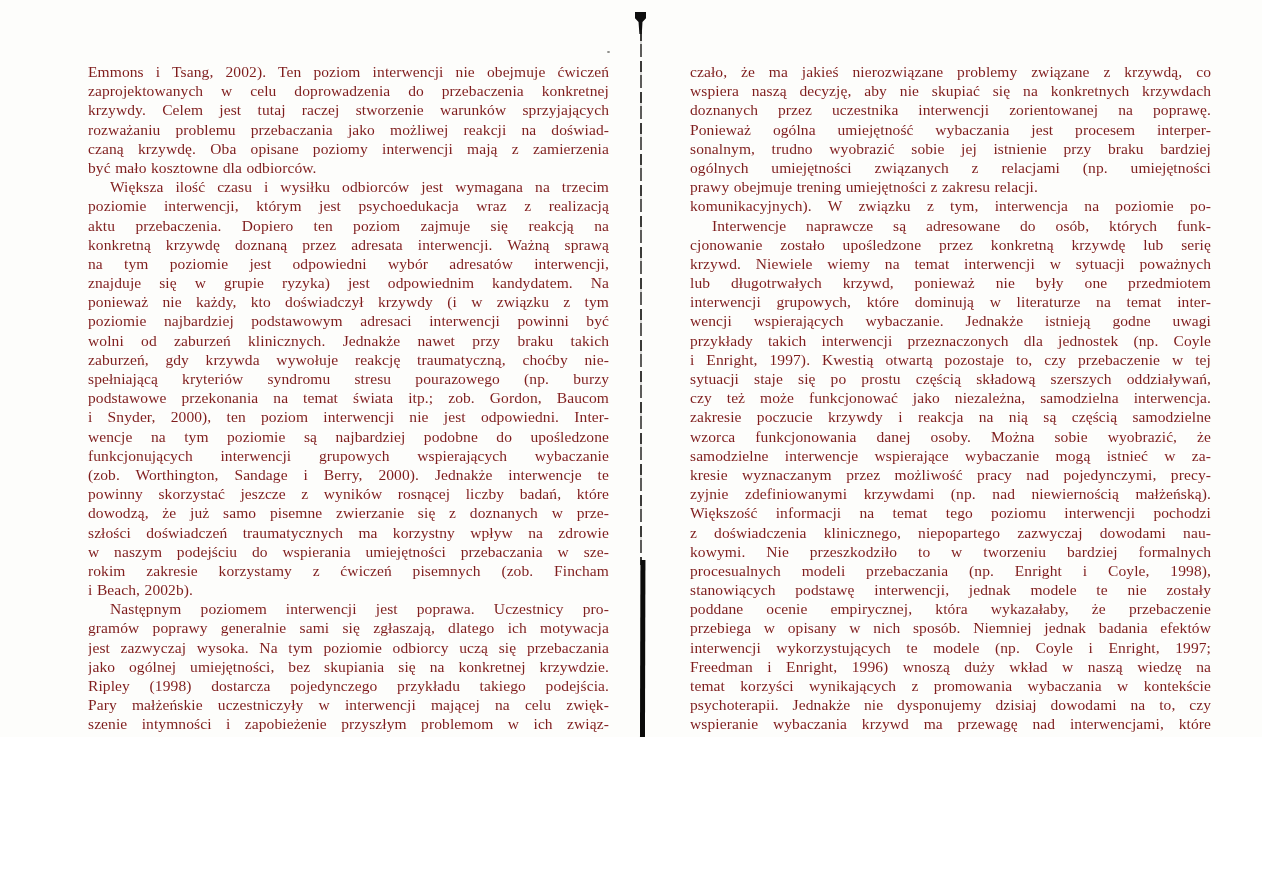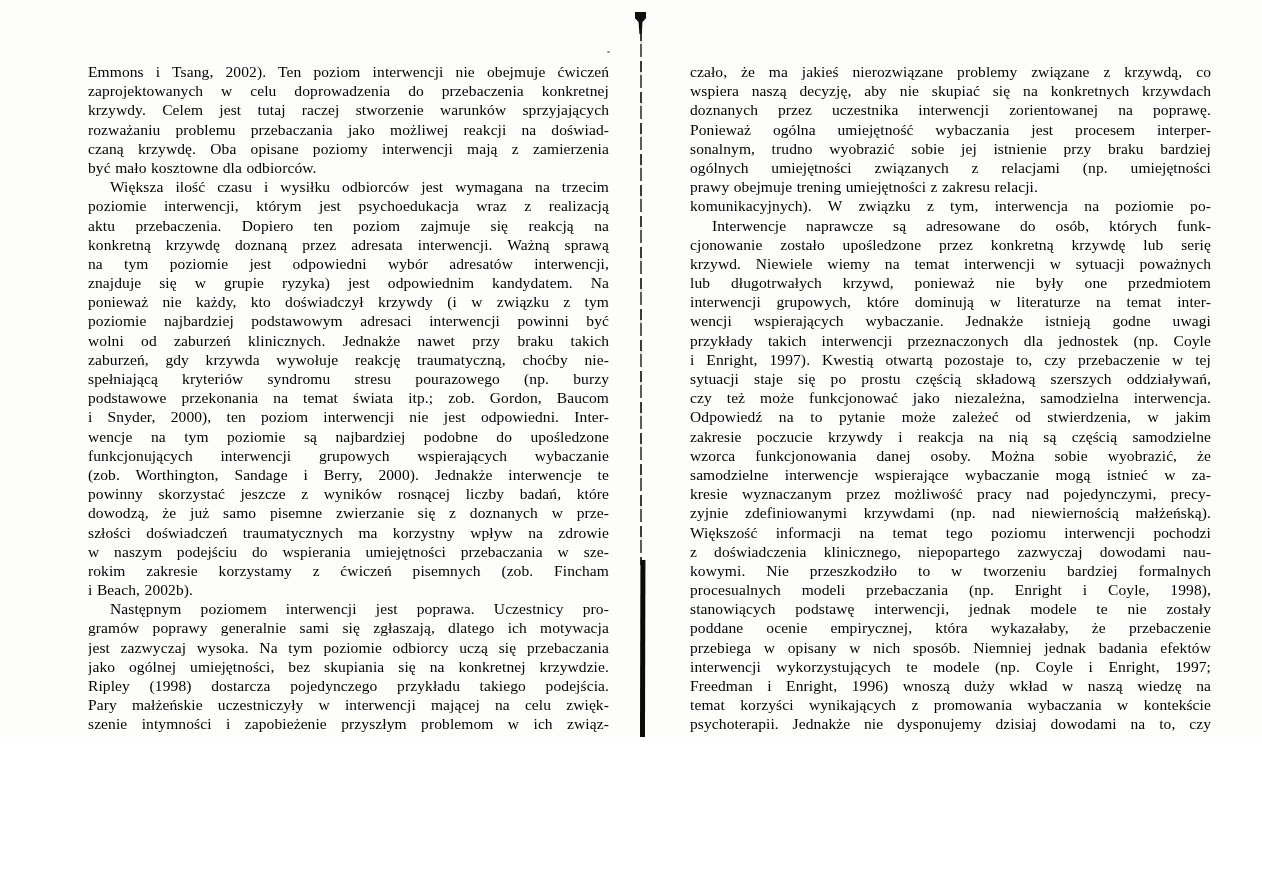--- a/index.html
+++ b/index.html
@@ -7,21 +7,21 @@
     padding: 0;
     background: #ffffff;
   }
   .sheet {
     position: relative;
     width: 1262px;
     height: 737px;
     background: #fdfdfb;
     overflow: hidden;
     font-family: "Liberation Serif", "DejaVu Serif", serif;
-    color: #000000;
+    color: #7f1d1d;
   }
   .page {
     position: absolute;
     top: 62px;
     height: 800px;
   }
   .page-left  { left: 88px;  width: 521px; }
   .page-right { left: 690px; width: 521px; }
 
   .text-block { position: absolute; top: 0; left: 0; right: 0; }
@@ -151,21 +151,20 @@
         <div class="line indent">Interwencje naprawcze są adresowane do osób, których funk-</div>
         <div class="line">cjonowanie zostało upośledzone przez konkretną krzywdę lub serię</div>
         <div class="line">krzywd. Niewiele wiemy na temat interwencji w sytuacji poważnych</div>
         <div class="line">lub długotrwałych krzywd, ponieważ nie były one przedmiotem</div>
         <div class="line">interwencji grupowych, które dominują w literaturze na temat inter-</div>
         <div class="line">wencji wspierających wybaczanie. Jednakże istnieją godne uwagi</div>
         <div class="line">przykłady takich interwencji przeznaczonych dla jednostek (np. Coyle</div>
         <div class="line">i Enright, 1997). Kwestią otwartą pozostaje to, czy przebaczenie w tej</div>
         <div class="line">sytuacji staje się po prostu częścią składową szerszych oddziaływań,</div>
         <div class="line">czy też może funkcjonować jako niezależna, samodzielna interwencja.</div>
-        <div class="line">Odpowiedź na to pytanie może zależeć od stwierdzenia, w jakim</div>
         <div class="line">zakresie poczucie krzywdy i reakcja na nią są częścią samodzielne</div>
         <div class="line">wzorca funkcjonowania danej osoby. Można sobie wyobrazić, że</div>
         <div class="line">samodzielne interwencje wspierające wybaczanie mogą istnieć w za-</div>
         <div class="line">kresie wyznaczanym przez możliwość pracy nad pojedynczymi, precy-</div>
         <div class="line">zyjnie zdefiniowanymi krzywdami (np. nad niewiernością małżeńską).</div>
         <div class="line">Większość informacji na temat tego poziomu interwencji pochodzi</div>
         <div class="line">z doświadczenia klinicznego, niepopartego zazwyczaj dowodami nau-</div>
         <div class="line">kowymi. Nie przeszkodziło to w tworzeniu bardziej formalnych</div>
         <div class="line">procesualnych modeli przebaczania (np. Enright i Coyle, 1998),</div>
         <div class="line">stanowiących podstawę interwencji, jednak modele te nie zostały</div>

